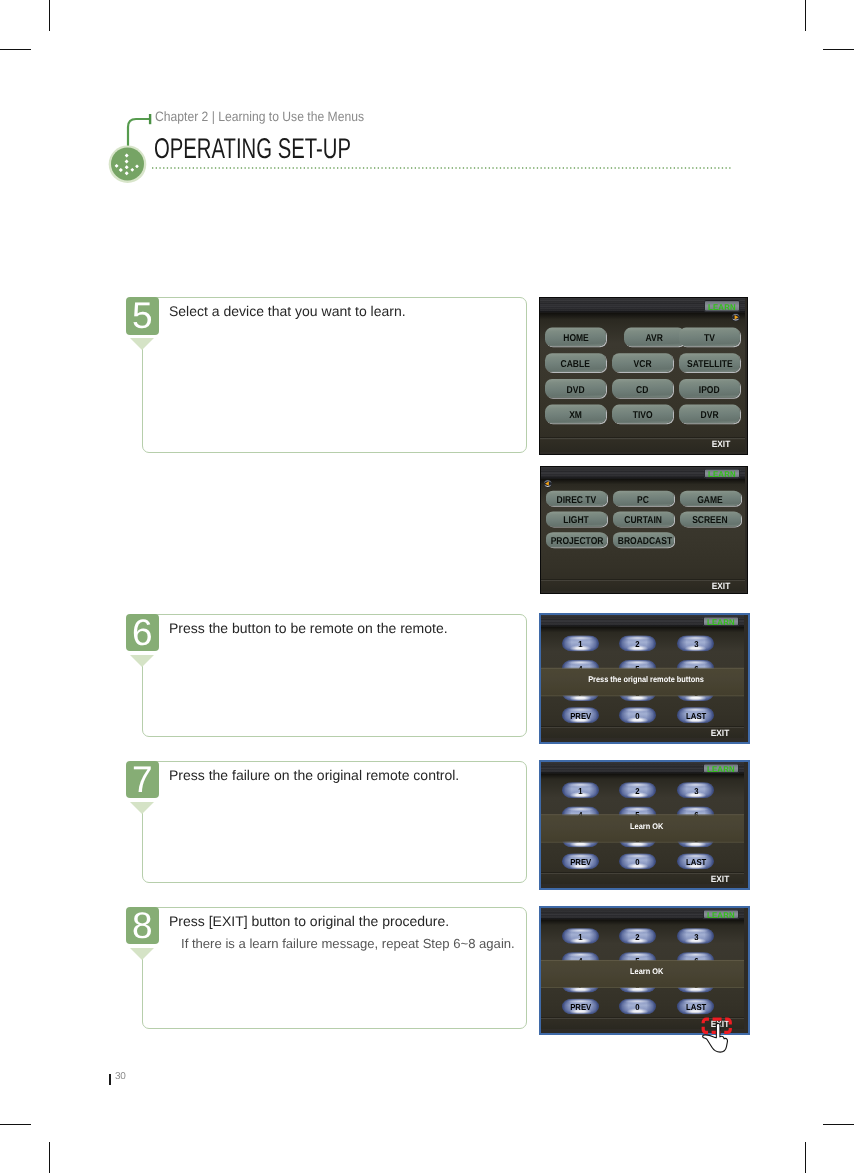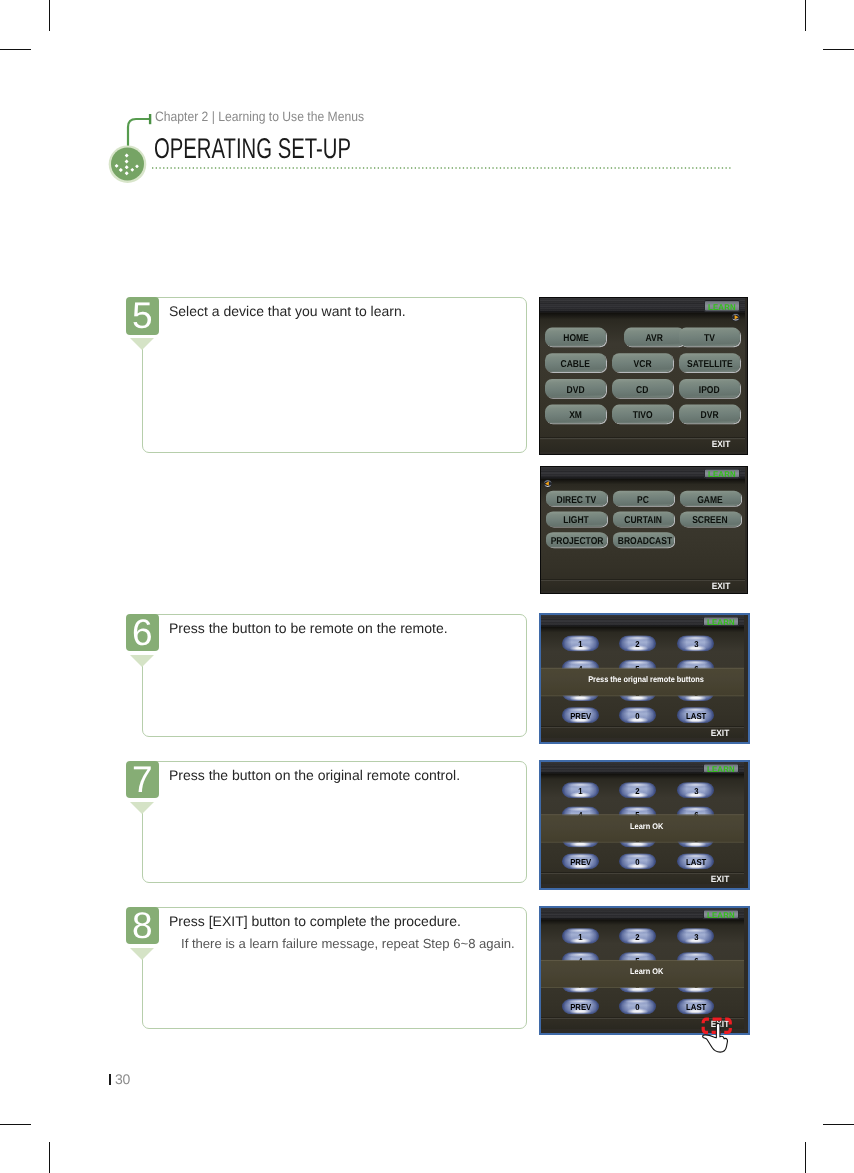--- a/index.html
+++ b/index.html
@@ -68,21 +68,21 @@
                background:linear-gradient(180deg,#4c4734 0%,#494434 40%,#46412f 75%,#433e2d 100%);
                border-top:1px solid #69634c;border-bottom:1px solid #5e5943;
                color:#ffffff;text-align:center;}
   .overlay-msg > span{display:inline-block;font-size:8.3px;font-weight:bold;position:relative;left:4px;}
   .exit{position:absolute;right:14px;color:#f2f2f2;font-size:9px;font-weight:bold;letter-spacing:0px;
         line-height:9px;}
   .exit > span{display:inline-block;transform:scaleX(0.92);font-size:9px;}
   .exit-sep{position:absolute;left:0;right:0;height:1px;background:rgba(255,255,255,0.13);
             box-shadow:0 -1px 0 rgba(0,0,0,0.35);}
 
-  .pg-num{position:absolute;left:115px;top:1070.5px;font-size:14px;color:#8c8c8c;letter-spacing:-0.2px;}
+  .pg-num{position:absolute;left:115px;top:1070.5px;font-size:10px;color:#8c8c8c;letter-spacing:-0.2px;}
   .pg-bar{position:absolute;left:109px;top:1074px;width:2.2px;height:11px;background:#1a1a1a;}
 </style>
 </head>
 <body>
 
 <div class="page">
 
   <div class="cm" style="left:49px;top:0;width:1px;height:31px;"></div>
   <div class="cm" style="left:0;top:49px;width:31px;height:1px;"></div>
   <div class="cm" style="left:805px;top:0;width:1px;height:31px;"></div>
@@ -130,28 +130,28 @@
         <div>6</div>
       </div>
       <div class="step-tri" style="left:130px;top:654.9px;"></div>
       <div class="step-text" style="left:169px;top:619.9px;">Press the button to be remote on the remote.</div>
       <div class="step-box" style="left:142px;top:760.6px;width:383px;height:120.1px;"></div>
       <div style="position:absolute;left:141px;top:761.6px;width:3px;height:48px;background:#ffffff;"></div>
       <div class="step-badge" style="left:126px;top:760.6px;">
         <div>7</div>
       </div>
       <div class="step-tri" style="left:130px;top:801.6px;"></div>
-      <div class="step-text" style="left:169px;top:766.6px;">Press the button on the original remote control.</div>
+      <div class="step-text" style="left:169px;top:766.6px;">Press the failure on the original remote control.</div>
       <div class="step-box" style="left:142px;top:906.5px;width:383px;height:120.2px;"></div>
       <div style="position:absolute;left:141px;top:907.5px;width:3px;height:48px;background:#ffffff;"></div>
       <div class="step-badge" style="left:126px;top:906.5px;">
         <div>8</div>
       </div>
       <div class="step-tri" style="left:130px;top:947.5px;"></div>
-      <div class="step-text" style="left:169px;top:912.5px;">Press [EXIT] button to complete the procedure.</div>
+      <div class="step-text" style="left:169px;top:912.5px;">Press [EXIT] button to original the procedure.</div>
       <div class="step-sub" style="left:181px;top:936px;">If there is a learn failure message, repeat Step 6~8 again.</div>
     </div>
   <div id="screens">
       <div class="screen scr-plain" style="left:539px;top:297px;width:207px;height:156px;">
         <div class="scr-inner" style="width:205px;height:156px;transform:scaleY(0.9871794871794872);transform-origin:left top;">
           <div class="topbar">
             <div class="learn"><span style="transform:scaleX(0.93) scaleY(1.0129870129870129);">LEARN</span></div>
           </div>
           <div class="scr-body"></div>
           <div class="scr-layer">

